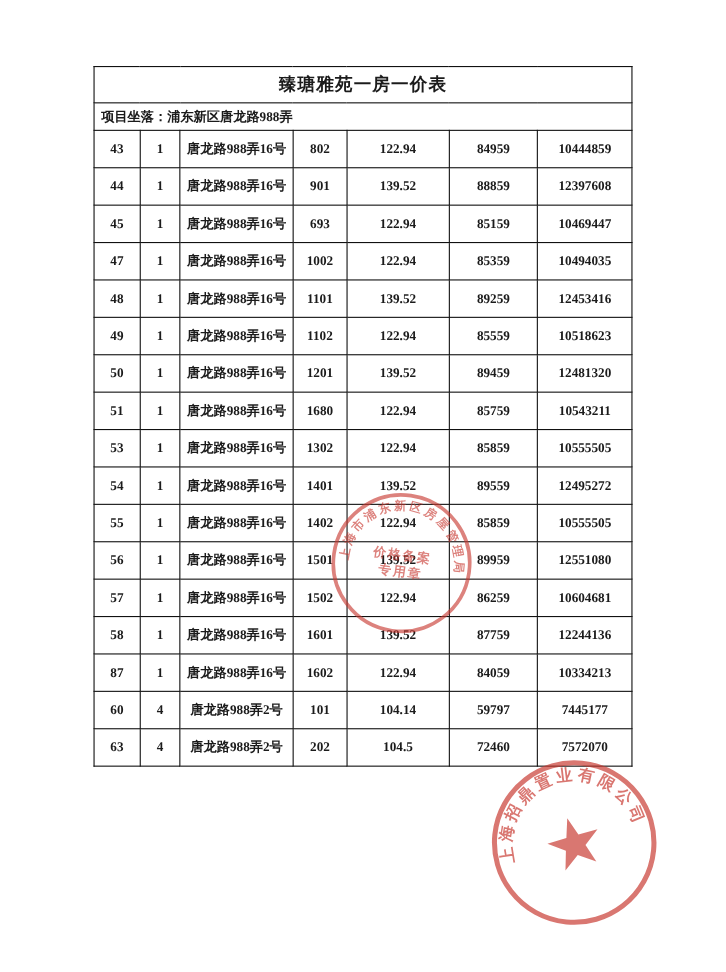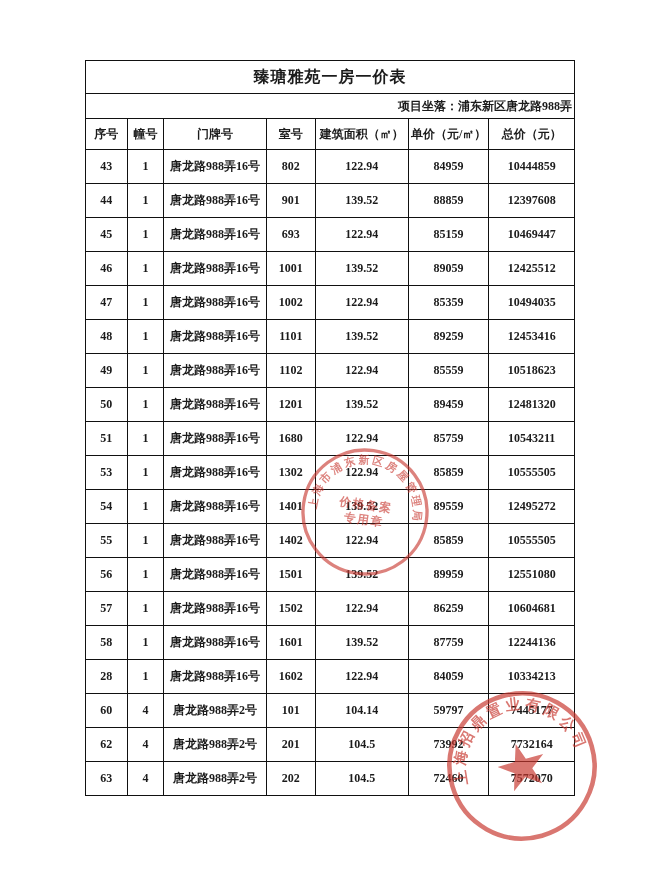--- a/index.html
+++ b/index.html
@@ -23,21 +23,21 @@
     text-align:center;
     vertical-align:middle;
     padding:0 2px;
     overflow:hidden;
     white-space:nowrap;
   }
   .price-table .title{
     height:32px;font-size:16px;letter-spacing:1px;
   }
   .price-table .location{
-    height:24px;font-size:12px;text-align:right;padding-left:6px;
+    height:24px;font-size:12px;text-align:left;padding-left:6px;
   }
   .price-table thead tr.cols th{
     height:30px;font-size:12px;
   }
   .price-table tbody td{
     height:33px;font-size:12px;
   }
   .stamp{position:absolute;pointer-events:none;}
   .stamp svg{display:block;width:100%;height:100%;}
   .stamp-middle{left:298px;top:445px;width:134px;height:134px;opacity:.62;transform:rotate(8deg);}
@@ -62,29 +62,20 @@
       <col style="width:16.5%">
       <col style="width:17.5%">
     </colgroup>
     <thead>
       <tr>
         <th colspan="7" class="title">臻瑭雅苑一房一价表</th>
       </tr>
       <tr>
         <th colspan="7" class="location">项目坐落：浦东新区唐龙路988弄</th>
       </tr>
-      <tr class="cols" id="header-row">
-          <th>序号</th>
-          <th>幢号</th>
-          <th>门牌号</th>
-          <th>室号</th>
-          <th>建筑面积（㎡）</th>
-          <th>单价（元/㎡）</th>
-          <th>总价（元）</th>
-        </tr>
     </thead>
     <tbody id="table-body">
         <tr>
           <td>43</td>
           <td>1</td>
           <td>唐龙路988弄16号</td>
           <td>802</td>
           <td>122.94</td>
           <td>84959</td>
           <td>10444859</td>
@@ -101,29 +92,20 @@
         <tr>
           <td>45</td>
           <td>1</td>
           <td>唐龙路988弄16号</td>
           <td>693</td>
           <td>122.94</td>
           <td>85159</td>
           <td>10469447</td>
         </tr>
         <tr>
-          <td>46</td>
-          <td>1</td>
-          <td>唐龙路988弄16号</td>
-          <td>1001</td>
-          <td>139.52</td>
-          <td>89059</td>
-          <td>12425512</td>
-        </tr>
-        <tr>
           <td>47</td>
           <td>1</td>
           <td>唐龙路988弄16号</td>
           <td>1002</td>
           <td>122.94</td>
           <td>85359</td>
           <td>10494035</td>
         </tr>
         <tr>
           <td>48</td>
@@ -209,45 +191,36 @@
         <tr>
           <td>58</td>
           <td>1</td>
           <td>唐龙路988弄16号</td>
           <td>1601</td>
           <td>139.52</td>
           <td>87759</td>
           <td>12244136</td>
         </tr>
         <tr>
-          <td>28</td>
+          <td>87</td>
           <td>1</td>
           <td>唐龙路988弄16号</td>
           <td>1602</td>
           <td>122.94</td>
           <td>84059</td>
           <td>10334213</td>
         </tr>
         <tr>
           <td>60</td>
           <td>4</td>
           <td>唐龙路988弄2号</td>
           <td>101</td>
           <td>104.14</td>
           <td>59797</td>
           <td>7445177</td>
-        </tr>
-        <tr>
-          <td>62</td>
-          <td>4</td>
-          <td>唐龙路988弄2号</td>
-          <td>201</td>
-          <td>104.5</td>
-          <td>73992</td>
-          <td>7732164</td>
         </tr>
         <tr>
           <td>63</td>
           <td>4</td>
           <td>唐龙路988弄2号</td>
           <td>202</td>
           <td>104.5</td>
           <td>72460</td>
           <td>7572070</td>
         </tr>

